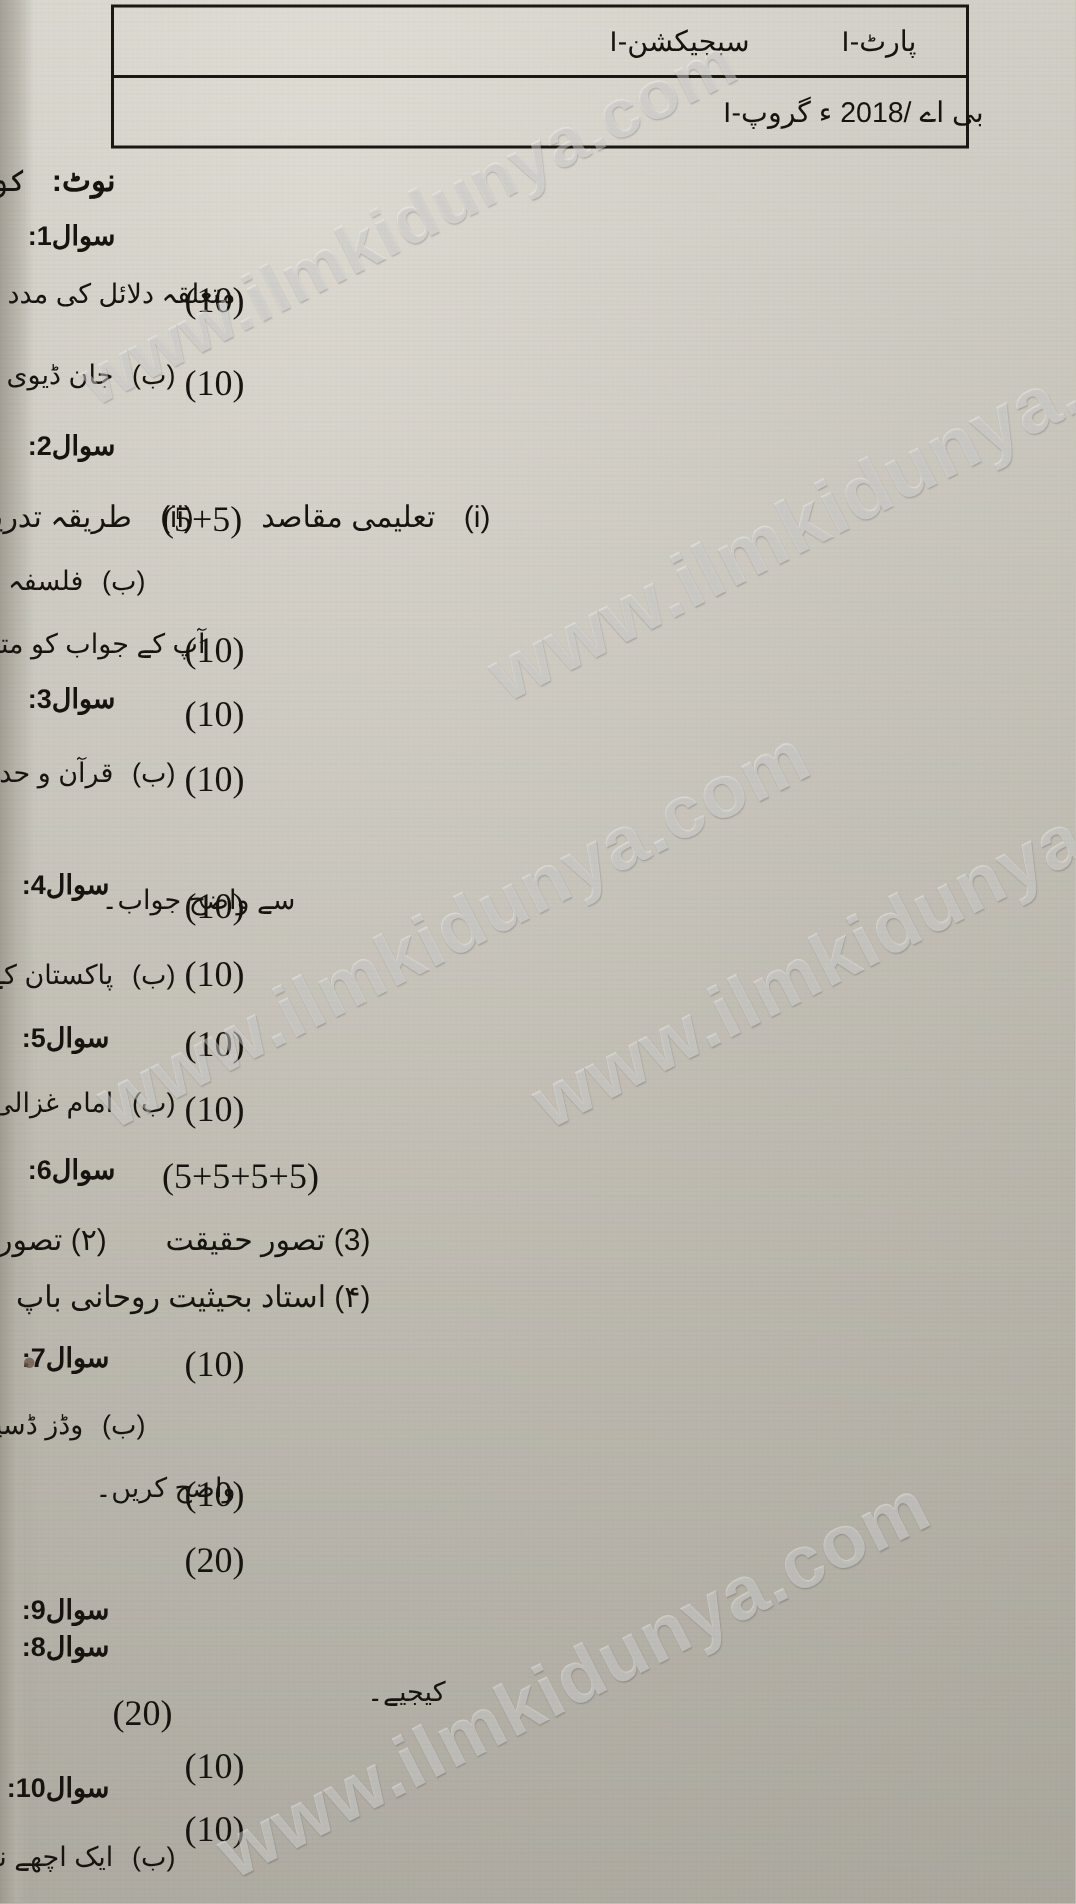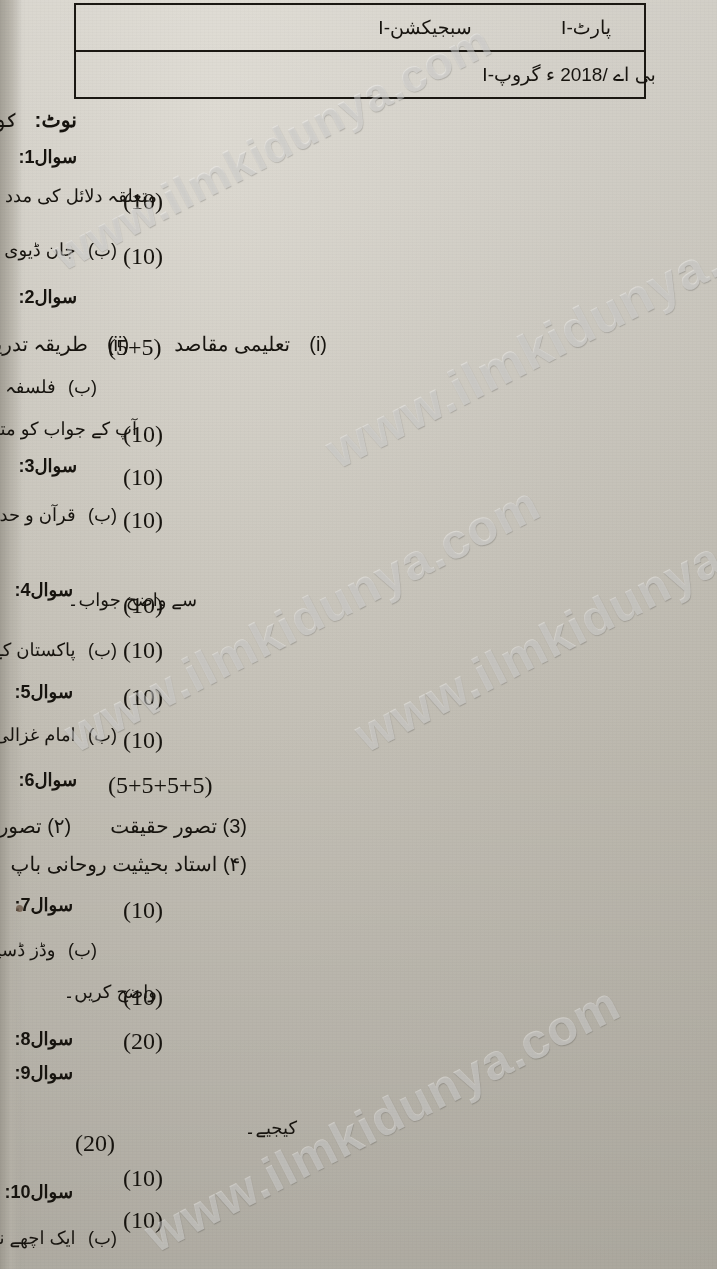--- a/index.html
+++ b/index.html
@@ -65,21 +65,21 @@
     border-top: 2px solid #1b1813;
   }
   .hdr-cell {
     display: flex;
     align-items: center;
     justify-content: center;
     font-size: 19px;
     letter-spacing: .2px;
     white-space: nowrap;
   }
-  .c1 { width: 116px; margin-left: 28px; }
+  .c1 { width: 116px; }
   .c2 { flex: 1 1 auto; border-right: 2px solid #1b1813; border-left: 2px solid #1b1813; }
   .c3 { width: 150px; }
   .hdr-row.r2 .c2 { border-right: none; border-left: none; }
   .hdr-row.r2 .c1 { border-left: 2px solid #1b1813; }
 
   
   .line {
     position: absolute;
     white-space: nowrap;
     font-size: 18px;
@@ -259,21 +259,21 @@
 
   <div class="line" style="top:940px; right:620px;">
     <span class="ur">(ب)</span>
     <span class="ur" style="margin-right:8px;">وڈز ڈسپیچ نے برصغیر کے مسلمانوں کے نظام تعلیم پر جو اثرات مرتب کیے ان کو دلائل سے</span>
   </div>
   <div class="line" style="top:982px; right:560px;">
     <span class="ur">واضح کریں۔</span>
   </div>
   <div class="marks" style="top:984px; left:123px;">(10)</div>
 
-  <div class="line" style="top:1029px; right:644px;">
+  <div class="line" style="top:1088px; right:644px;">
     <span class="lbl ur">سوال8:</span>
     
   </div>
   <div class="marks" style="top:1028px; left:123px;">(20)</div>
 
   <div class="line" style="top:1063px; right:644px;">
     <span class="lbl ur">سوال9:</span>
     
   </div>
   <div class="line" style="top:1118px; right:420px;">

